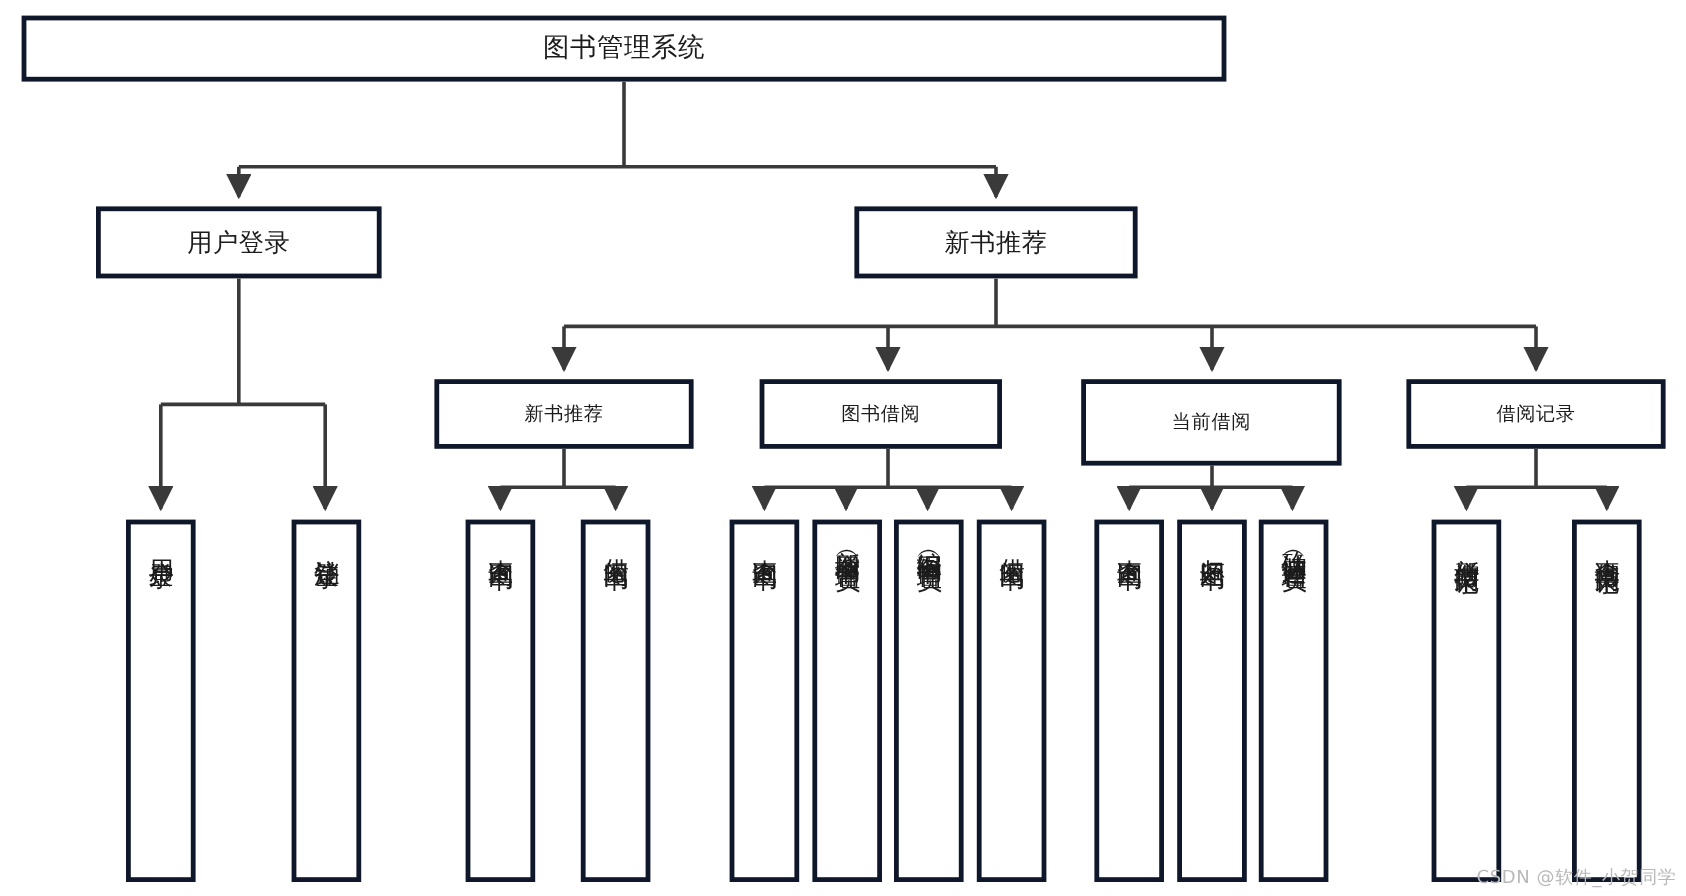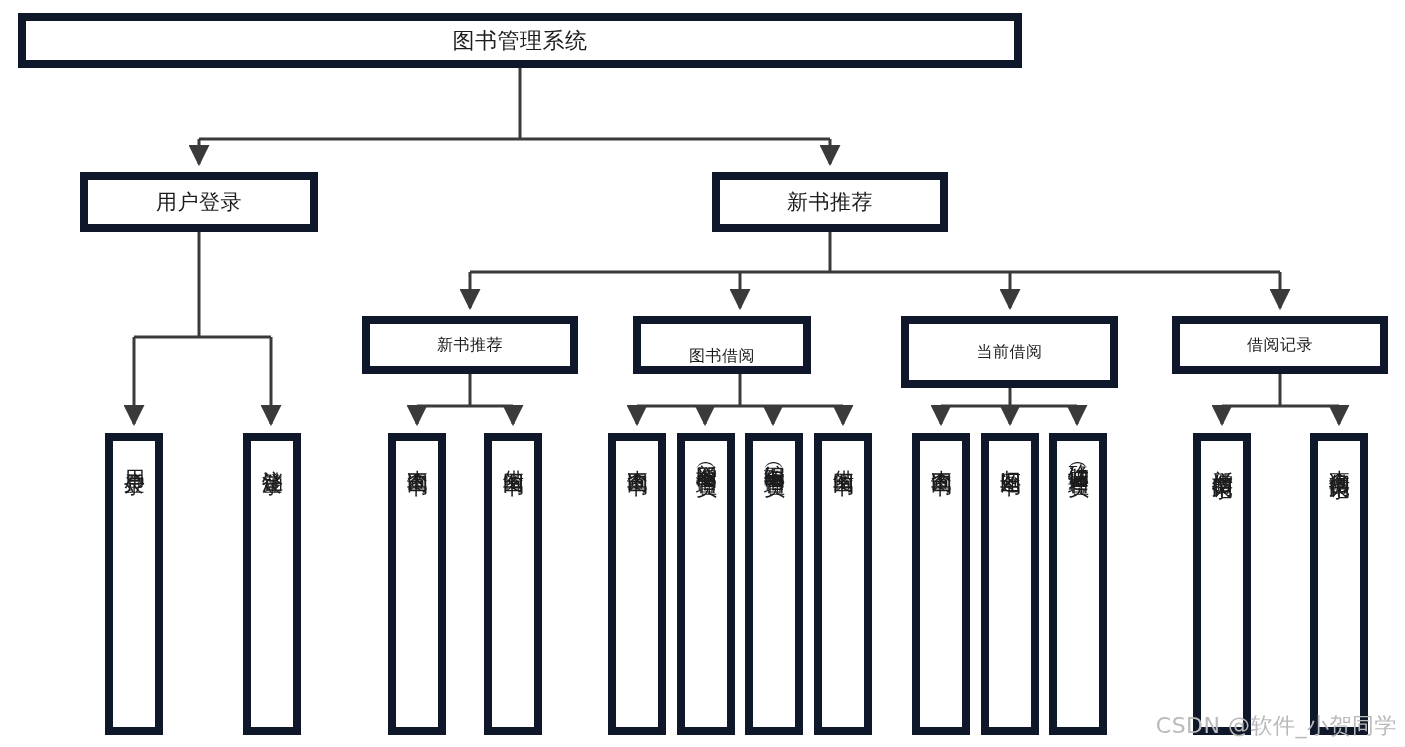--- a/index.html
+++ b/index.html
@@ -22,21 +22,21 @@
     position: absolute;
     left: 0;
     top: 0;
     width: 1405px;
     height: 747px;
     pointer-events: none;
   }
   .node {
     position: absolute;
     box-sizing: border-box;
-    border: 8px solid #0f172a;
+    border: 4px solid #0f172a;
     background: #ffffff;
     display: flex;
     align-items: center;
     justify-content: center;
     color: #1c1c1c;
   }
   .node .label {
     font-size: 21px;
     line-height: 1.25;
     letter-spacing: 0.5px;
@@ -60,21 +60,21 @@
     letter-spacing: 2px;
     white-space: nowrap;
     text-align: start;
   }
   .node.leaf.tall-text { padding-top: 6px; }
 
   .watermark {
     position: absolute;
     right: 8px;
     bottom: 6px;
-    font-size: 22px;
+    font-size: 15px;
     color: #b9b9b9;
     white-space: nowrap;
     letter-spacing: 0.5px;
   }
 </style>
 </head>
 <body>
 
 <div id="canvas">
 
@@ -138,21 +138,21 @@
   <div class="node level2" style="left:80px; top:172px; width:238px; height:60px;">
     <span class="label">用户登录</span>
   </div>
   <div class="node level2" style="left:712px; top:172px; width:236px; height:60px;">
     <span class="label">新书推荐</span>
   </div>
 
   <div class="node level3" style="left:362px; top:316px; width:216px; height:58px;">
     <span class="label">新书推荐</span>
   </div>
-  <div class="node level3" style="left:633px; top:316px; width:178px; height:58px;align-items:flex-end;">
+  <div class="node level3" style="left:633px; top:316px; width:202px; height:58px;">
     <span class="label">图书借阅</span>
   </div>
   <div class="node level3" style="left:901px; top:316px; width:217px; height:72px;">
     <span class="label">当前借阅</span>
   </div>
   <div class="node level3" style="left:1172px; top:316px; width:216px; height:58px;">
     <span class="label">借阅记录</span>
   </div>
 
   <div class="node leaf" style="left:105px; top:433px; width:58px; height:302px;">

